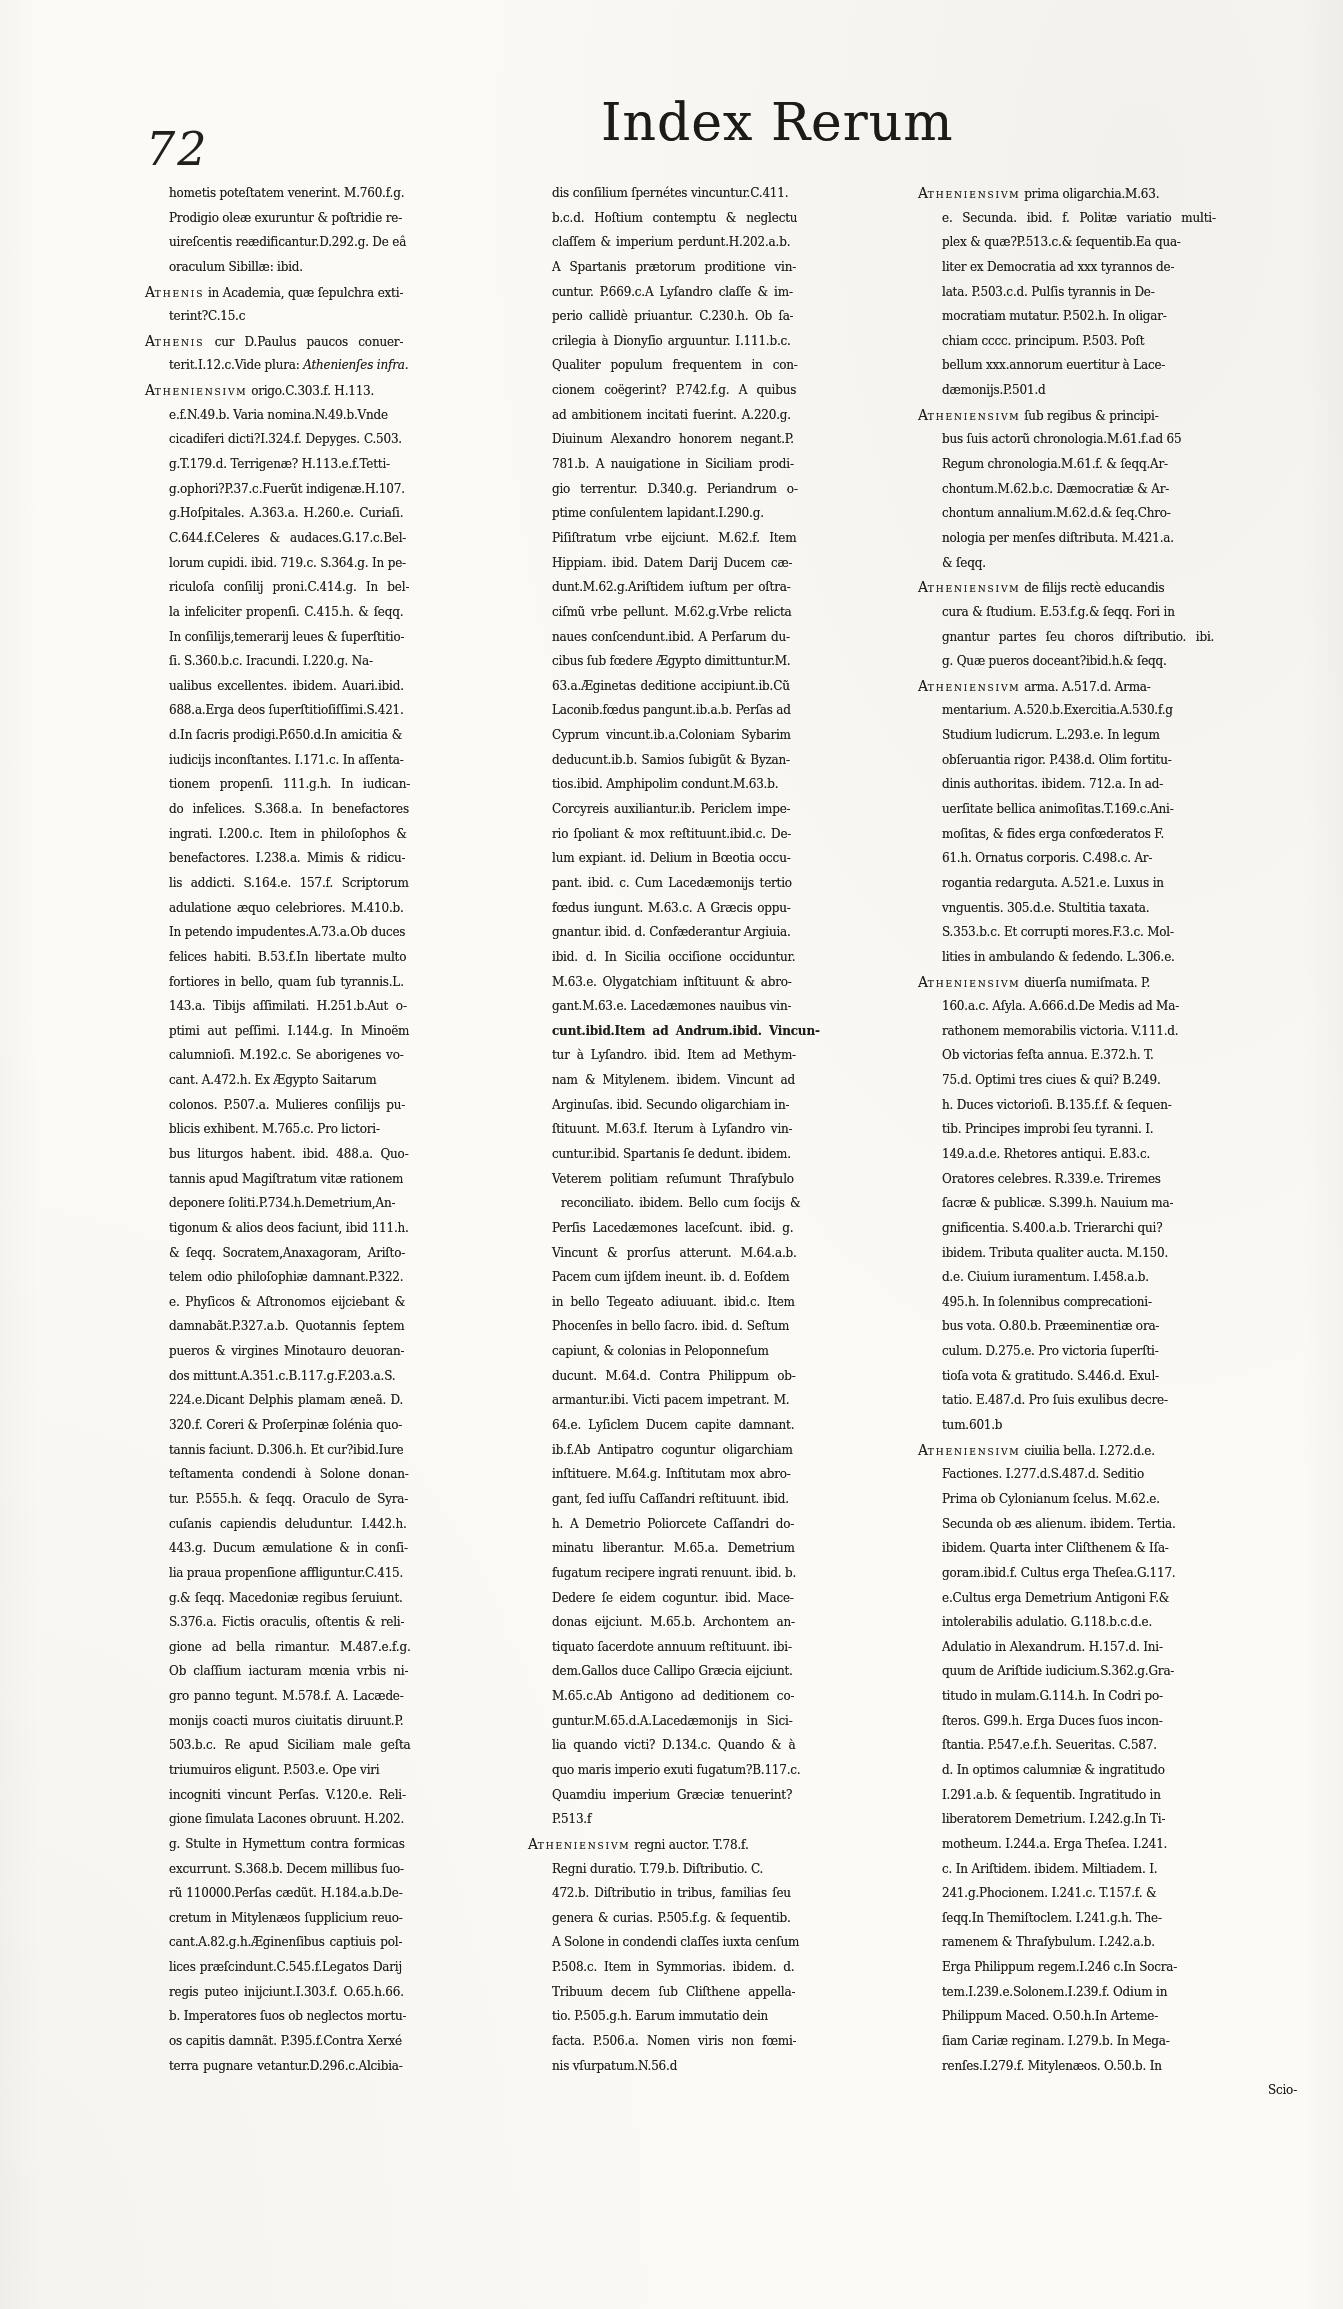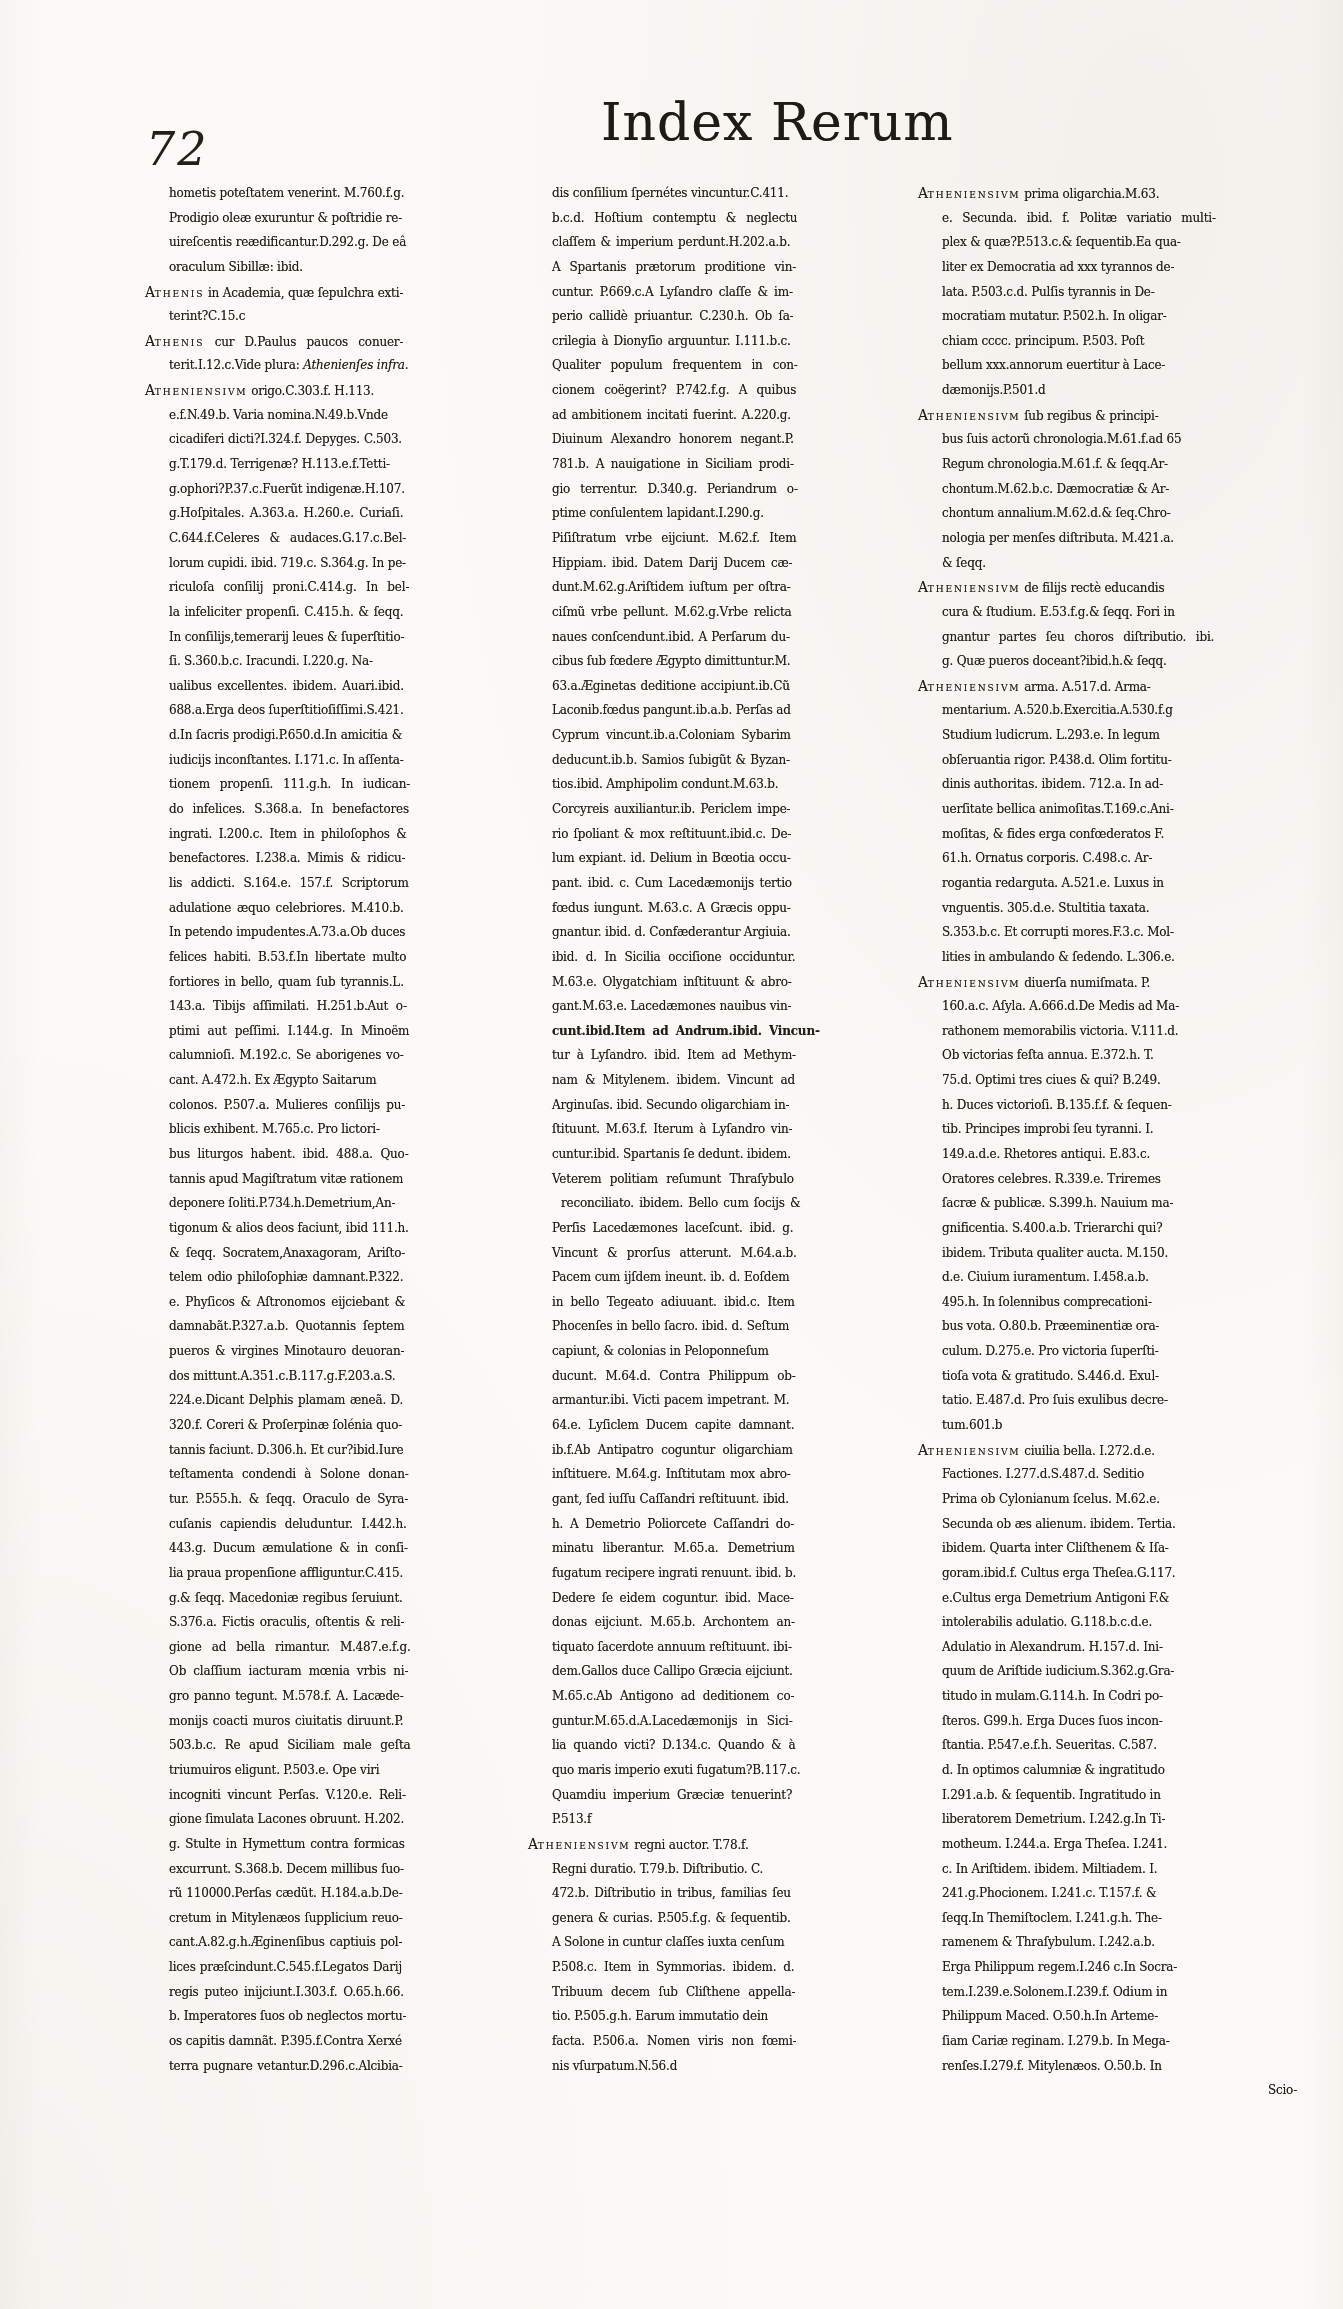--- a/index.html
+++ b/index.html
@@ -202,21 +202,21 @@
     <div class="line cont"><span class="txt" style="word-spacing: 4px;">M.65.c.Ab Antigono ad deditionem co-</span></div>
     <div class="line cont"><span class="txt" style="word-spacing: 5.5px;">guntur.M.65.d.A.Lacedæmonijs in Sici-</span></div>
     <div class="line cont"><span class="txt" style="word-spacing: 3.33333px;">lia quando victi? D.134.c. Quando &amp; à</span></div>
     <div class="line cont"><span class="txt">quo maris imperio exuti fugatum?B.117.c.</span></div>
     <div class="line cont"><span class="txt" style="word-spacing: 3.33333px;">Quamdiu imperium Græciæ tenuerint?</span></div>
     <div class="line cont"><span class="txt">P.513.f</span></div>
     <div class="line entry"><span class="txt"><span class="sc-cap">A</span><span class="sc-rest">THENIENSIVM</span> regni auctor. T.78.f.</span></div>
     <div class="line cont"><span class="txt">Regni duratio. T.79.b. Diſtributio. C.</span></div>
     <div class="line cont"><span class="txt" style="word-spacing: 1.6px;">472.b. Diſtributio in tribus, familias ſeu</span></div>
     <div class="line cont"><span class="txt" style="word-spacing: 1px;">genera &amp; curias. P.505.f.g. &amp; ſequentib.</span></div>
-    <div class="line cont"><span class="txt">A Solone in cuntur claſſes iuxta cenſum</span></div>
+    <div class="line cont"><span class="txt">A Solone in condendi claſſes iuxta cenſum</span></div>
     <div class="line cont"><span class="txt" style="word-spacing: 3.2px;">P.508.c. Item in Symmorias. ibidem. d.</span></div>
     <div class="line cont"><span class="txt" style="word-spacing: 4.75px;">Tribuum decem ſub Cliſthene appella-</span></div>
     <div class="line cont"><span class="txt">tio. P.505.g.h. Earum immutatio dein</span></div>
     <div class="line cont"><span class="txt" style="word-spacing: 4.6px;">facta. P.506.a. Nomen viris non fœmi-</span></div>
     <div class="line cont"><span class="txt">nis vſurpatum.N.56.d</span></div>
   </div>
 <div class="col col-3">
     <div class="line entry"><span class="txt"><span class="sc-cap">A</span><span class="sc-rest">THENIENSIVM</span> prima oligarchia.M.63.</span></div>
     <div class="line cont"><span class="txt" style="word-spacing: 6.16667px;">e. Secunda. ibid. f. Politæ variatio multi-</span></div>
     <div class="line cont"><span class="txt">plex &amp; quæ?P.513.c.&amp; ſequentib.Ea qua-</span></div>

